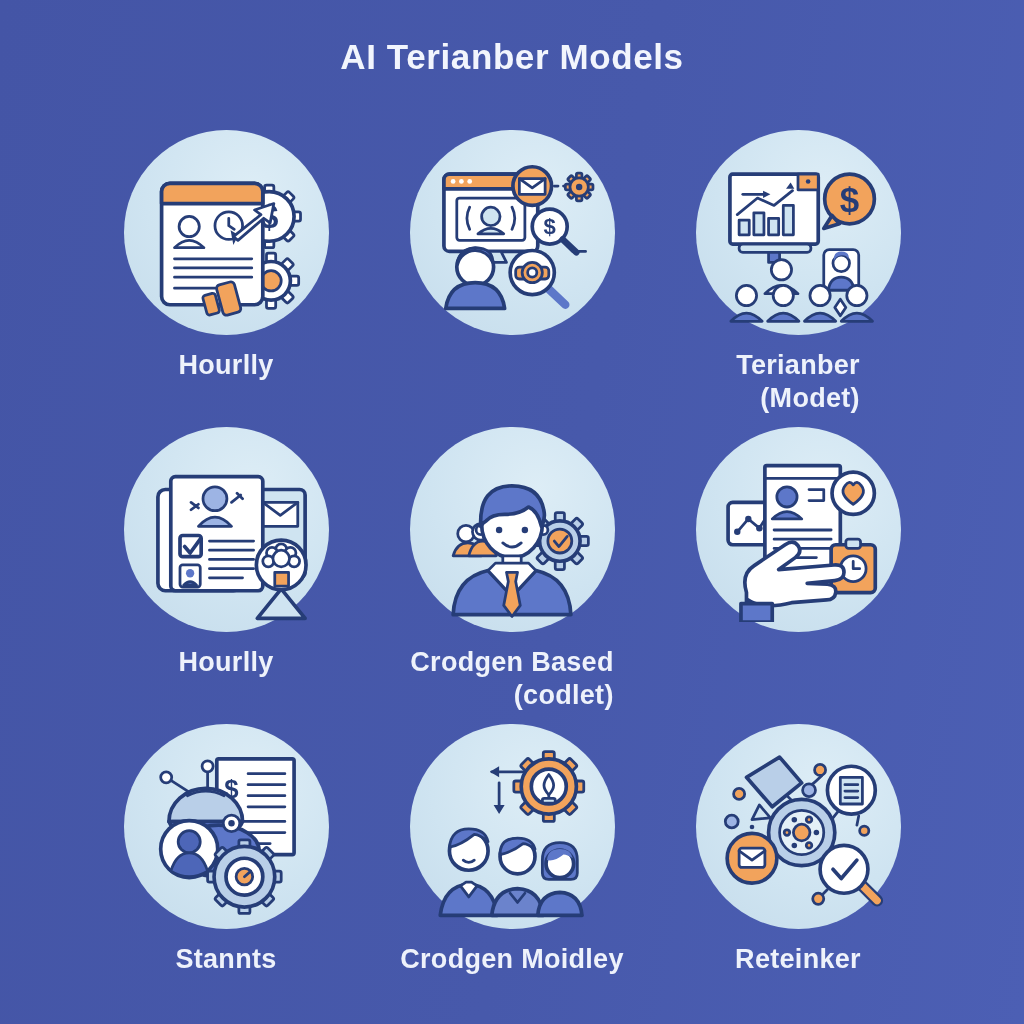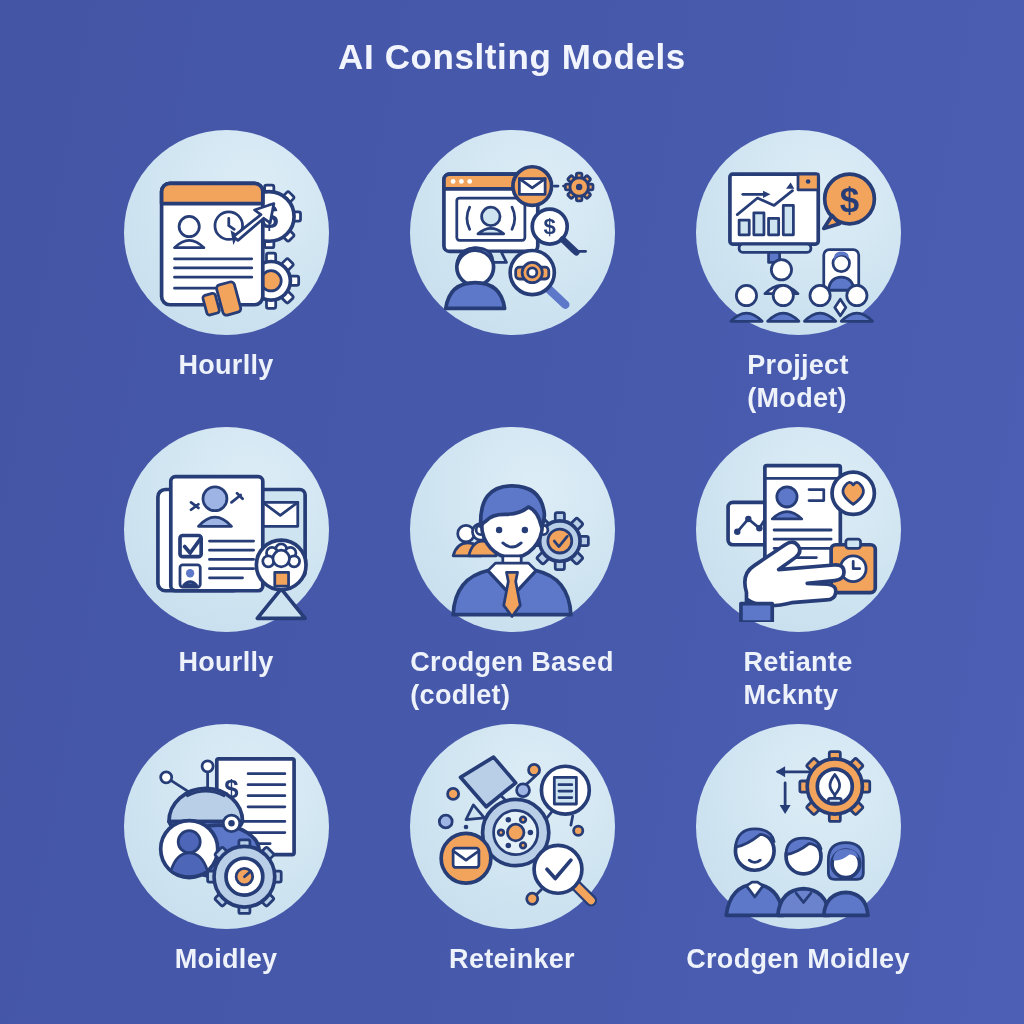--- a/index.html
+++ b/index.html
@@ -21,42 +21,42 @@
   }
   .card{height:297px;display:flex;flex-direction:column;align-items:center}
   .circle{
     width:205px;height:205px;border-radius:50%;
     background:radial-gradient(circle at 62% 30%,#ddedf6 0%,#cfe4f1 55%,#c5dcEB 100%);
     display:flex;align-items:center;justify-content:center;
   }
   .circle svg{width:184px;height:184px}
   .label{
     margin-top:14px;font-size:27px;font-weight:700;color:#eef2fb;
-    text-align:left;line-height:1.22;white-space:pre-line;letter-spacing:.3px;
+    text-align:right;line-height:1.22;white-space:pre-line;letter-spacing:.3px;
   }
   
   .k{stroke:#263d77;stroke-width:4;stroke-linecap:round;stroke-linejoin:round}
   .k3{stroke:#263d77;stroke-width:3;stroke-linecap:round;stroke-linejoin:round}
   .w{fill:#ffffff}.o{fill:#f2a35c}.b{fill:#5d77c9}.b2{fill:#6b83cc}
   .pb{fill:#cfe4f1}.lb{fill:#b9cfe8}.n{fill:#263d77;stroke:none}
   .nf{fill:none}
   .kh{stroke:#263d77;stroke-width:7;stroke-linecap:round}
   .khb{stroke:#5d77c9;stroke-width:9;stroke-linecap:round}
   .khoN{stroke:#263d77;stroke-width:13;stroke-linecap:round}
   .kho{stroke:#f2a35c;stroke-width:8;stroke-linecap:round}
   .t36{font:700 36px "Liberation Sans",sans-serif;fill:#263d77;text-anchor:middle}
   .t24{font:700 24px "Liberation Sans",sans-serif;fill:#263d77;text-anchor:middle}
   .t38{font:700 38px "Liberation Sans",sans-serif;fill:#263d77;text-anchor:middle}
   .t28{font:700 28px "Liberation Sans",sans-serif;fill:#263d77;text-anchor:middle}
 </style>
 </head>
 <body>
 
 <div class="poster">
-  <h1 class="title">AI Conslting Models</h1>
+  <h1 class="title">AI Terianber Models</h1>
 
   <div class="grid">
 
     <div class="card">
       <div class="circle">
         <svg viewBox="0 0 200 200" aria-label="hourly-rate-document-gears-icon">
           <g transform="translate(147,82)">
             <g class="k3 w">
                 <rect x="-5" y="-34" width="10" height="68" rx="2"></rect>
                 <rect x="-5" y="-34" width="10" height="68" rx="2" transform="rotate(45)"></rect>
@@ -163,21 +163,21 @@
             <path class="k3 b" d="M27,196 q17,-18 34,0 z"></path>
           <circle class="k3 w" cx="84" cy="168" r="11"></circle>
             <path class="k3 b" d="M67,196 q17,-18 34,0 z"></path>
           <circle class="k3 w" cx="124" cy="168" r="11"></circle>
             <path class="k3 b" d="M107,196 q17,-18 34,0 z"></path>
           <circle class="k3 w" cx="164" cy="168" r="11"></circle>
             <path class="k3 b" d="M147,196 q17,-18 34,0 z"></path>
           <path class="k3 w" d="M146,172 l6,9 -6,9 -6,-9 z"></path>
         </svg>
       </div>
-      <div class="label">Projject
+      <div class="label">Terianber
 (Modet)</div>
     </div>
 
     <div class="card">
       <div class="circle">
         <svg viewBox="0 0 200 200" aria-label="vetting-checklist-award-icon">
           <rect class="k w" x="26" y="56" width="90" height="110" rx="8"></rect>
           <rect class="k pb" x="132" y="56" width="54" height="96" rx="6"></rect>
           <rect class="k3 w" x="140" y="70" width="38" height="26"></rect>
             <path class="k3 nf" d="M140,70 l19,14 19,-14"></path>
@@ -258,22 +258,20 @@
           <circle class="k w" cx="160" cy="60" r="23"></circle>
           <path class="k3 o" d="M160,72 q-16,-11 -9,-20 q5,-7 9,-1 q4,-6 9,1 q7,9 -9,20 z"></path>
           <rect class="k o" x="136" y="116" width="48" height="52" rx="5"></rect>
           <rect class="k3 pb" x="152" y="110" width="16" height="10" rx="3"></rect>
           <circle class="k3 w" cx="160" cy="142" r="14"></circle>
             <path class="k3 nf" d="M160,134 v8 h7"></path>
           <path class="k w" d="M44,198 v-30 q-6,-20 8,-29 l34,-23 q9,-6 14,1 q5,7 -3,13 l-18,13 60,-5 q11,-1 11,8 q0,8 -10,9 l-30,3 22,1 q10,1 9,9 q-1,8 -10,8 l-38,3 q-32,8 -49,-4 z"></path>
           <rect class="k b" x="38" y="180" width="34" height="20"></rect>
         </svg>
       </div>
-      <div class="label">Retiante
-Mcknty</div>
     </div>
 
     <div class="card">
       <div class="circle">
         <svg viewBox="0 0 200 200" aria-label="robot-invoice-gear-icon">
           <rect class="k w" x="90" y="26" width="84" height="104" rx="2"></rect>
           <text class="t28" x="106" y="68">$</text>
           <path class="k3 nf" d="M124,42 h40 M124,54 h40 M124,66 h40 M124,78 h40 M100,94 h64 M100,106 h64 M100,118 h48"></path>
           <path class="k lb" d="M38,94 a40,36 0 0 1 80,0 z"></path>
           <path class="k3 nf" d="M58,66 q20,-10 40,0"></path>
@@ -294,21 +292,58 @@
                 <rect x="-6" y="-40" width="12" height="80" rx="2" transform="rotate(90)"></rect>
                 <rect x="-6" y="-40" width="12" height="80" rx="2" transform="rotate(135)"></rect>
               </g>
             <circle class="k lb" r="33"></circle>
               <circle class="k w" r="20"></circle>
             <circle class="k3 o" r="9"></circle>
               <path class="k3 nf" d="M0,0 l7,-6"></path>
           </g>
         </svg>
       </div>
-      <div class="label">Moidley</div>
+      <div class="label">Stannts</div>
+    </div>
+
+    <div class="card">
+      <div class="circle">
+        <svg viewBox="0 0 200 200" aria-label="team-idea-gear-arrows-icon">
+          <g transform="translate(140,56)">
+            <g class="k3 o">
+                <rect x="-6" y="-38" width="12" height="76" rx="2"></rect>
+                <rect x="-6" y="-38" width="12" height="76" rx="2" transform="rotate(45)"></rect>
+                <rect x="-6" y="-38" width="12" height="76" rx="2" transform="rotate(90)"></rect>
+                <rect x="-6" y="-38" width="12" height="76" rx="2" transform="rotate(135)"></rect>
+              </g>
+            <circle class="k o" r="30"></circle>
+              <circle class="k w" r="19"></circle>
+            <path class="k3 w" d="M0,-13 c7,9 7,15 0,22 c-7,-7 -7,-13 0,-22 z"></path>
+            <path class="k3 nf" d="M0,9 v4"></path>
+              <rect class="k3 pb" x="-7" y="13" width="14" height="5" rx="2"></rect>
+          </g>
+          <path class="k3 nf" d="M112,40 H78 M86,52 v30"></path>
+          <path class="n" d="M76,40 l10,-6 v12 z M86,86 l-6,-10 h12 z"></path>
+          <circle class="k w" cx="53" cy="126" r="21"></circle>
+          <path class="k3 b" d="M32,122 q2,-20 21,-20 q18,0 21,14 q-9,-8 -15,-8 q-15,12 -27,14 z"></path>
+          <path class="k3 nf" d="M47,136 q6,5 12,0"></path>
+          <path class="k b" d="M22,196 q4,-32 31,-34 q27,2 31,34 z"></path>
+          <path class="k3 w" d="M44,164 l9,12 9,-12 -6,-4 h-6 z"></path>
+          <circle class="k w" cx="106" cy="132" r="19"></circle>
+          <path class="k3 b" d="M87,130 q0,-18 19,-18 q16,0 19,12 q-8,-6 -13,-6 q-13,10 -25,12 z"></path>
+          <path class="k b2" d="M78,196 q3,-28 28,-29 q25,1 28,29 z"></path>
+          <path class="k3 nf" d="M98,172 l8,10 8,-10"></path>
+          <path class="k3 b" d="M133,136 q0,-19 19,-19 q19,0 19,19 v14 q0,7 -7,7 h-24 q-7,0 -7,-7 z"></path>
+          <circle class="k w" cx="152" cy="140" r="15"></circle>
+          <path class="b" d="M138,136 q1,-12 14,-12 q12,0 14,10 q-6,-4 -10,-4 q-10,8 -18,6 z"></path>
+          <path class="k b" d="M128,196 q2,-24 24,-25 q22,1 24,25 z"></path>
+          <path class="k3 nf" d="M24,196 h152"></path>
+        </svg>
+      </div>
+      <div class="label">Crodgen Moidley</div>
     </div>
 
     <div class="card">
       <div class="circle">
         <svg viewBox="0 0 200 200" aria-label="network-nodes-review-magnifier-icon">
           <path class="k3 nf" d="M86,64 l16,16 M126,44 q-8,8 -16,14 M146,80 l-8,10 M70,122 l12,-6 M166,88 l-2,10 M132,168 l-8,8"></path>
           <circle class="k3 o" cx="124" cy="38" r="6"></circle>
           <circle class="k3" fill="#9db4e4" cx="112" cy="60" r="7"></circle>
           <circle class="k3" fill="#9db4e4" cx="28" cy="94" r="7"></circle>
           <circle class="k3 o" cx="36" cy="64" r="6"></circle>
@@ -334,51 +369,14 @@
           <path class="k3 nf" d="M36,126 l14,10 14,-10"></path>
           <path class="khoN nf" d="M170,164 l16,16"></path>
             <path class="kho nf" d="M170,164 l16,16"></path>
           <circle class="k w" cx="150" cy="146" r="26"></circle>
           <path class="k nf" d="M138,146 l9,10 17,-20"></path>
         </svg>
       </div>
       <div class="label">Reteinker</div>
     </div>
 
-    <div class="card">
-      <div class="circle">
-        <svg viewBox="0 0 200 200" aria-label="team-idea-gear-arrows-icon">
-          <g transform="translate(140,56)">
-            <g class="k3 o">
-                <rect x="-6" y="-38" width="12" height="76" rx="2"></rect>
-                <rect x="-6" y="-38" width="12" height="76" rx="2" transform="rotate(45)"></rect>
-                <rect x="-6" y="-38" width="12" height="76" rx="2" transform="rotate(90)"></rect>
-                <rect x="-6" y="-38" width="12" height="76" rx="2" transform="rotate(135)"></rect>
-              </g>
-            <circle class="k o" r="30"></circle>
-              <circle class="k w" r="19"></circle>
-            <path class="k3 w" d="M0,-13 c7,9 7,15 0,22 c-7,-7 -7,-13 0,-22 z"></path>
-            <path class="k3 nf" d="M0,9 v4"></path>
-              <rect class="k3 pb" x="-7" y="13" width="14" height="5" rx="2"></rect>
-          </g>
-          <path class="k3 nf" d="M112,40 H78 M86,52 v30"></path>
-          <path class="n" d="M76,40 l10,-6 v12 z M86,86 l-6,-10 h12 z"></path>
-          <circle class="k w" cx="53" cy="126" r="21"></circle>
-          <path class="k3 b" d="M32,122 q2,-20 21,-20 q18,0 21,14 q-9,-8 -15,-8 q-15,12 -27,14 z"></path>
-          <path class="k3 nf" d="M47,136 q6,5 12,0"></path>
-          <path class="k b" d="M22,196 q4,-32 31,-34 q27,2 31,34 z"></path>
-          <path class="k3 w" d="M44,164 l9,12 9,-12 -6,-4 h-6 z"></path>
-          <circle class="k w" cx="106" cy="132" r="19"></circle>
-          <path class="k3 b" d="M87,130 q0,-18 19,-18 q16,0 19,12 q-8,-6 -13,-6 q-13,10 -25,12 z"></path>
-          <path class="k b2" d="M78,196 q3,-28 28,-29 q25,1 28,29 z"></path>
-          <path class="k3 nf" d="M98,172 l8,10 8,-10"></path>
-          <path class="k3 b" d="M133,136 q0,-19 19,-19 q19,0 19,19 v14 q0,7 -7,7 h-24 q-7,0 -7,-7 z"></path>
-          <circle class="k w" cx="152" cy="140" r="15"></circle>
-          <path class="b" d="M138,136 q1,-12 14,-12 q12,0 14,10 q-6,-4 -10,-4 q-10,8 -18,6 z"></path>
-          <path class="k b" d="M128,196 q2,-24 24,-25 q22,1 24,25 z"></path>
-          <path class="k3 nf" d="M24,196 h152"></path>
-        </svg>
-      </div>
-      <div class="label">Crodgen Moidley</div>
-    </div>
-
   </div>
 </div>
 
 </body></html>

